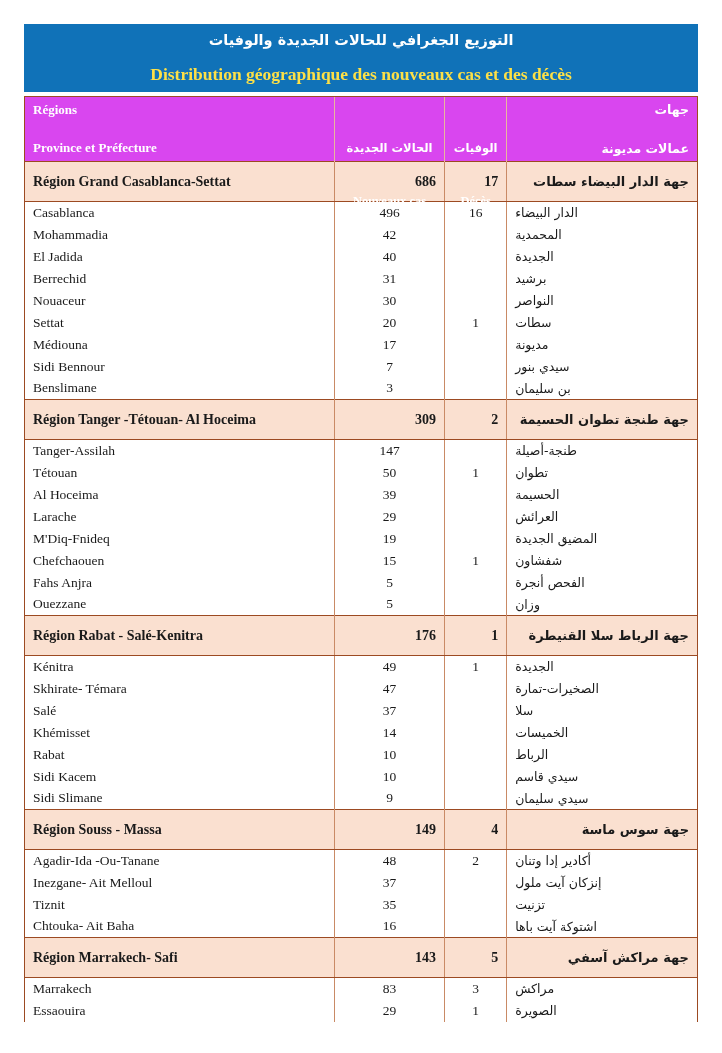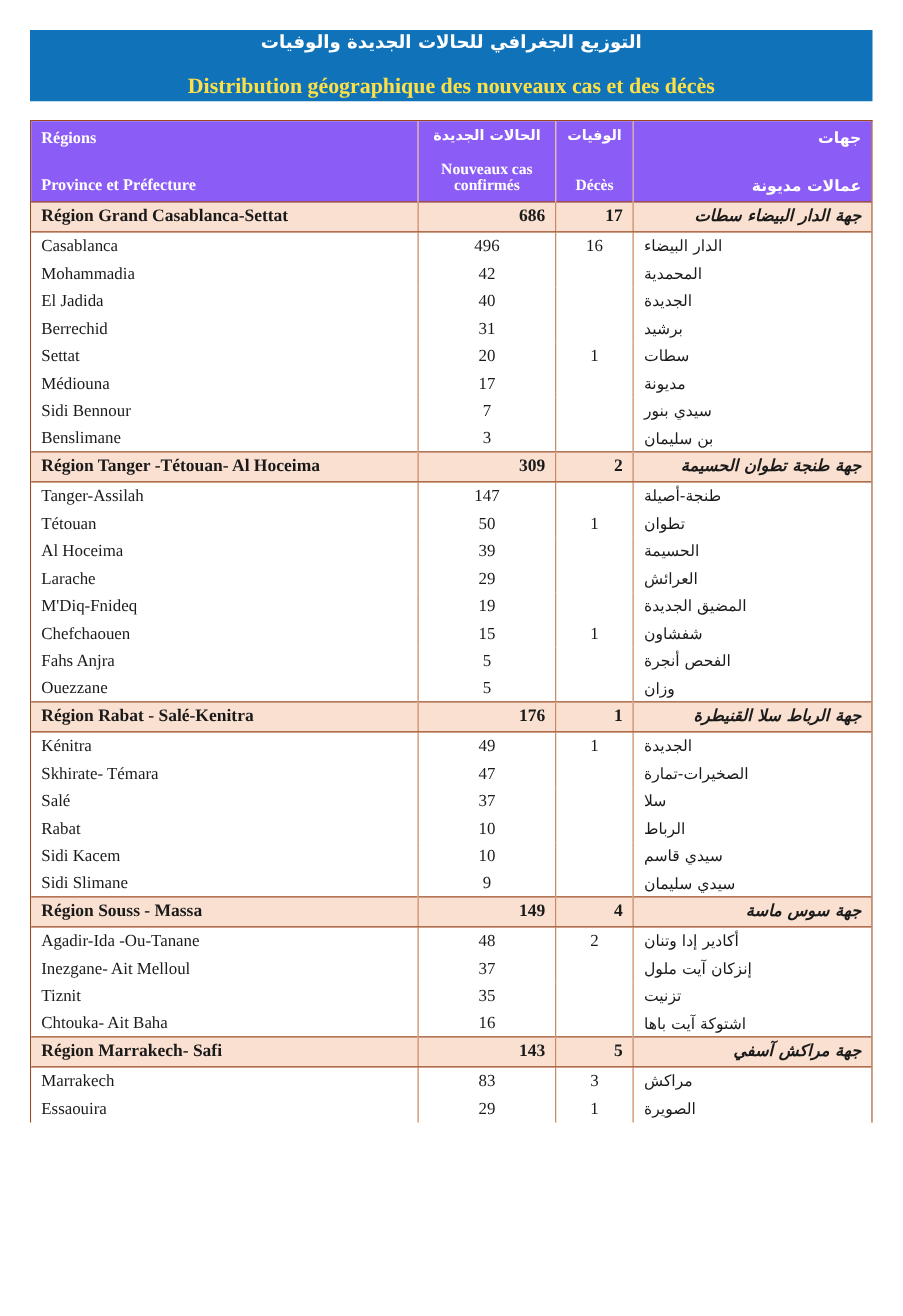--- a/index.html
+++ b/index.html
@@ -13,21 +13,21 @@
     position: relative;
     width: 722px; height: 1053px;
     background: #ffffff;
     overflow: hidden;
   }
 
   
   .banner {
     position: absolute;
     left: 24px; top: 24px;
-    width: 674px; height: 57px;
+    width: 674px; height: 68px;
     background: #1072B8;
     display: flex;
     flex-direction: column;
     align-items: center;
     justify-content: center;
     gap: 16px;
   }
   .banner-ar {
     color: #ffffff;
     font-size: 14.5px;
@@ -57,54 +57,54 @@
     border-collapse: collapse;
     table-layout: fixed;
   }
   table.grid col.c-name  { width: 309px; }
   table.grid col.c-cases { width: 110px; }
   table.grid col.c-death { width: 62px; }
   table.grid col.c-ar    { width: 190px; }
 
   
   thead tr.hdr td {
-    background: #8b5cf6;
+    background: #d946ef;
     color: #ffffff;
     border-right: 1.5px solid #E8B79C;
     padding: 5px 8px;
     vertical-align: top;
     height: 64px;
   }
   thead tr.hdr td:last-child { border-right: none; }
   .hdr-stack {
     display: flex;
     flex-direction: column;
     justify-content: space-between;
     height: 54px;
   }
   .hdr-l  { text-align: left;  font-size: 13px; font-weight: bold; }
-  .hdr-c  { text-align: center; font-size: 12.5px; font-weight: bold; line-height: 1.1; }
+  .hdr-c  { text-align: center; font-size: 12.5px; font-weight: bold; line-height: 1.1; margin-top: 40px; }
   .hdr-r  { text-align: right; font-size: 12.5px; font-weight: bold; direction: rtl;
             font-family: "DejaVu Sans", "Liberation Sans", sans-serif; }
   .hdr-ar-sm { font-size: 11.5px; font-weight: bold; direction: rtl;
             font-family: "DejaVu Sans", "Liberation Sans", sans-serif; }
 
   
   tr.region td {
     background: #FAE0D0;
     border-top: 1.5px solid #9C4A22;
     border-bottom: 1.5px solid #9C4A22;
     border-right: 1.5px solid #C98A65;
-    height: 24px;
+    height: 40px;
     padding: 1px 8px;
     font-weight: bold;
     font-size: 14px;
     color: #1a1a1a;
   }
-  tr.region td:last-child { border-right: none; font-style: italic; }
+  tr.region td:last-child { border-right: none; }
   tr.region td.name { text-align: left; }
   tr.region td.num  { text-align: right; }
   tr.region td.ar   { text-align: right; direction: rtl; font-size: 13px;
                       font-family: "DejaVu Sans", "Liberation Sans", sans-serif; }
 
   
   tr.prov td {
     background: #ffffff;
     border-right: 1.5px solid #C98A65;
     height: 22px;
@@ -199,20 +199,26 @@
             <td class="num"></td>
             <td class="ar">الجديدة</td>
           </tr>
           <tr class="prov">
             <td class="name">Berrechid</td>
             <td class="num">31</td>
             <td class="num"></td>
             <td class="ar">برشيد</td>
           </tr>
           <tr class="prov">
+            <td class="name">Nouaceur</td>
+            <td class="num">30</td>
+            <td class="num"></td>
+            <td class="ar">النواصر</td>
+          </tr>
+          <tr class="prov">
             <td class="name">Settat</td>
             <td class="num">20</td>
             <td class="num">1</td>
             <td class="ar">سطات</td>
           </tr>
           <tr class="prov">
             <td class="name">Médiouna</td>
             <td class="num">17</td>
             <td class="num"></td>
             <td class="ar">مديونة</td>
@@ -301,20 +307,26 @@
             <td class="num"></td>
             <td class="ar">الصخيرات-تمارة</td>
           </tr>
           <tr class="prov">
             <td class="name">Salé</td>
             <td class="num">37</td>
             <td class="num"></td>
             <td class="ar">سلا</td>
           </tr>
           <tr class="prov">
+            <td class="name">Khémisset</td>
+            <td class="num">14</td>
+            <td class="num"></td>
+            <td class="ar">الخميسات</td>
+          </tr>
+          <tr class="prov">
             <td class="name">Rabat</td>
             <td class="num">10</td>
             <td class="num"></td>
             <td class="ar">الرباط</td>
           </tr>
           <tr class="prov">
             <td class="name">Sidi Kacem</td>
             <td class="num">10</td>
             <td class="num"></td>
             <td class="ar">سيدي قاسم</td>

